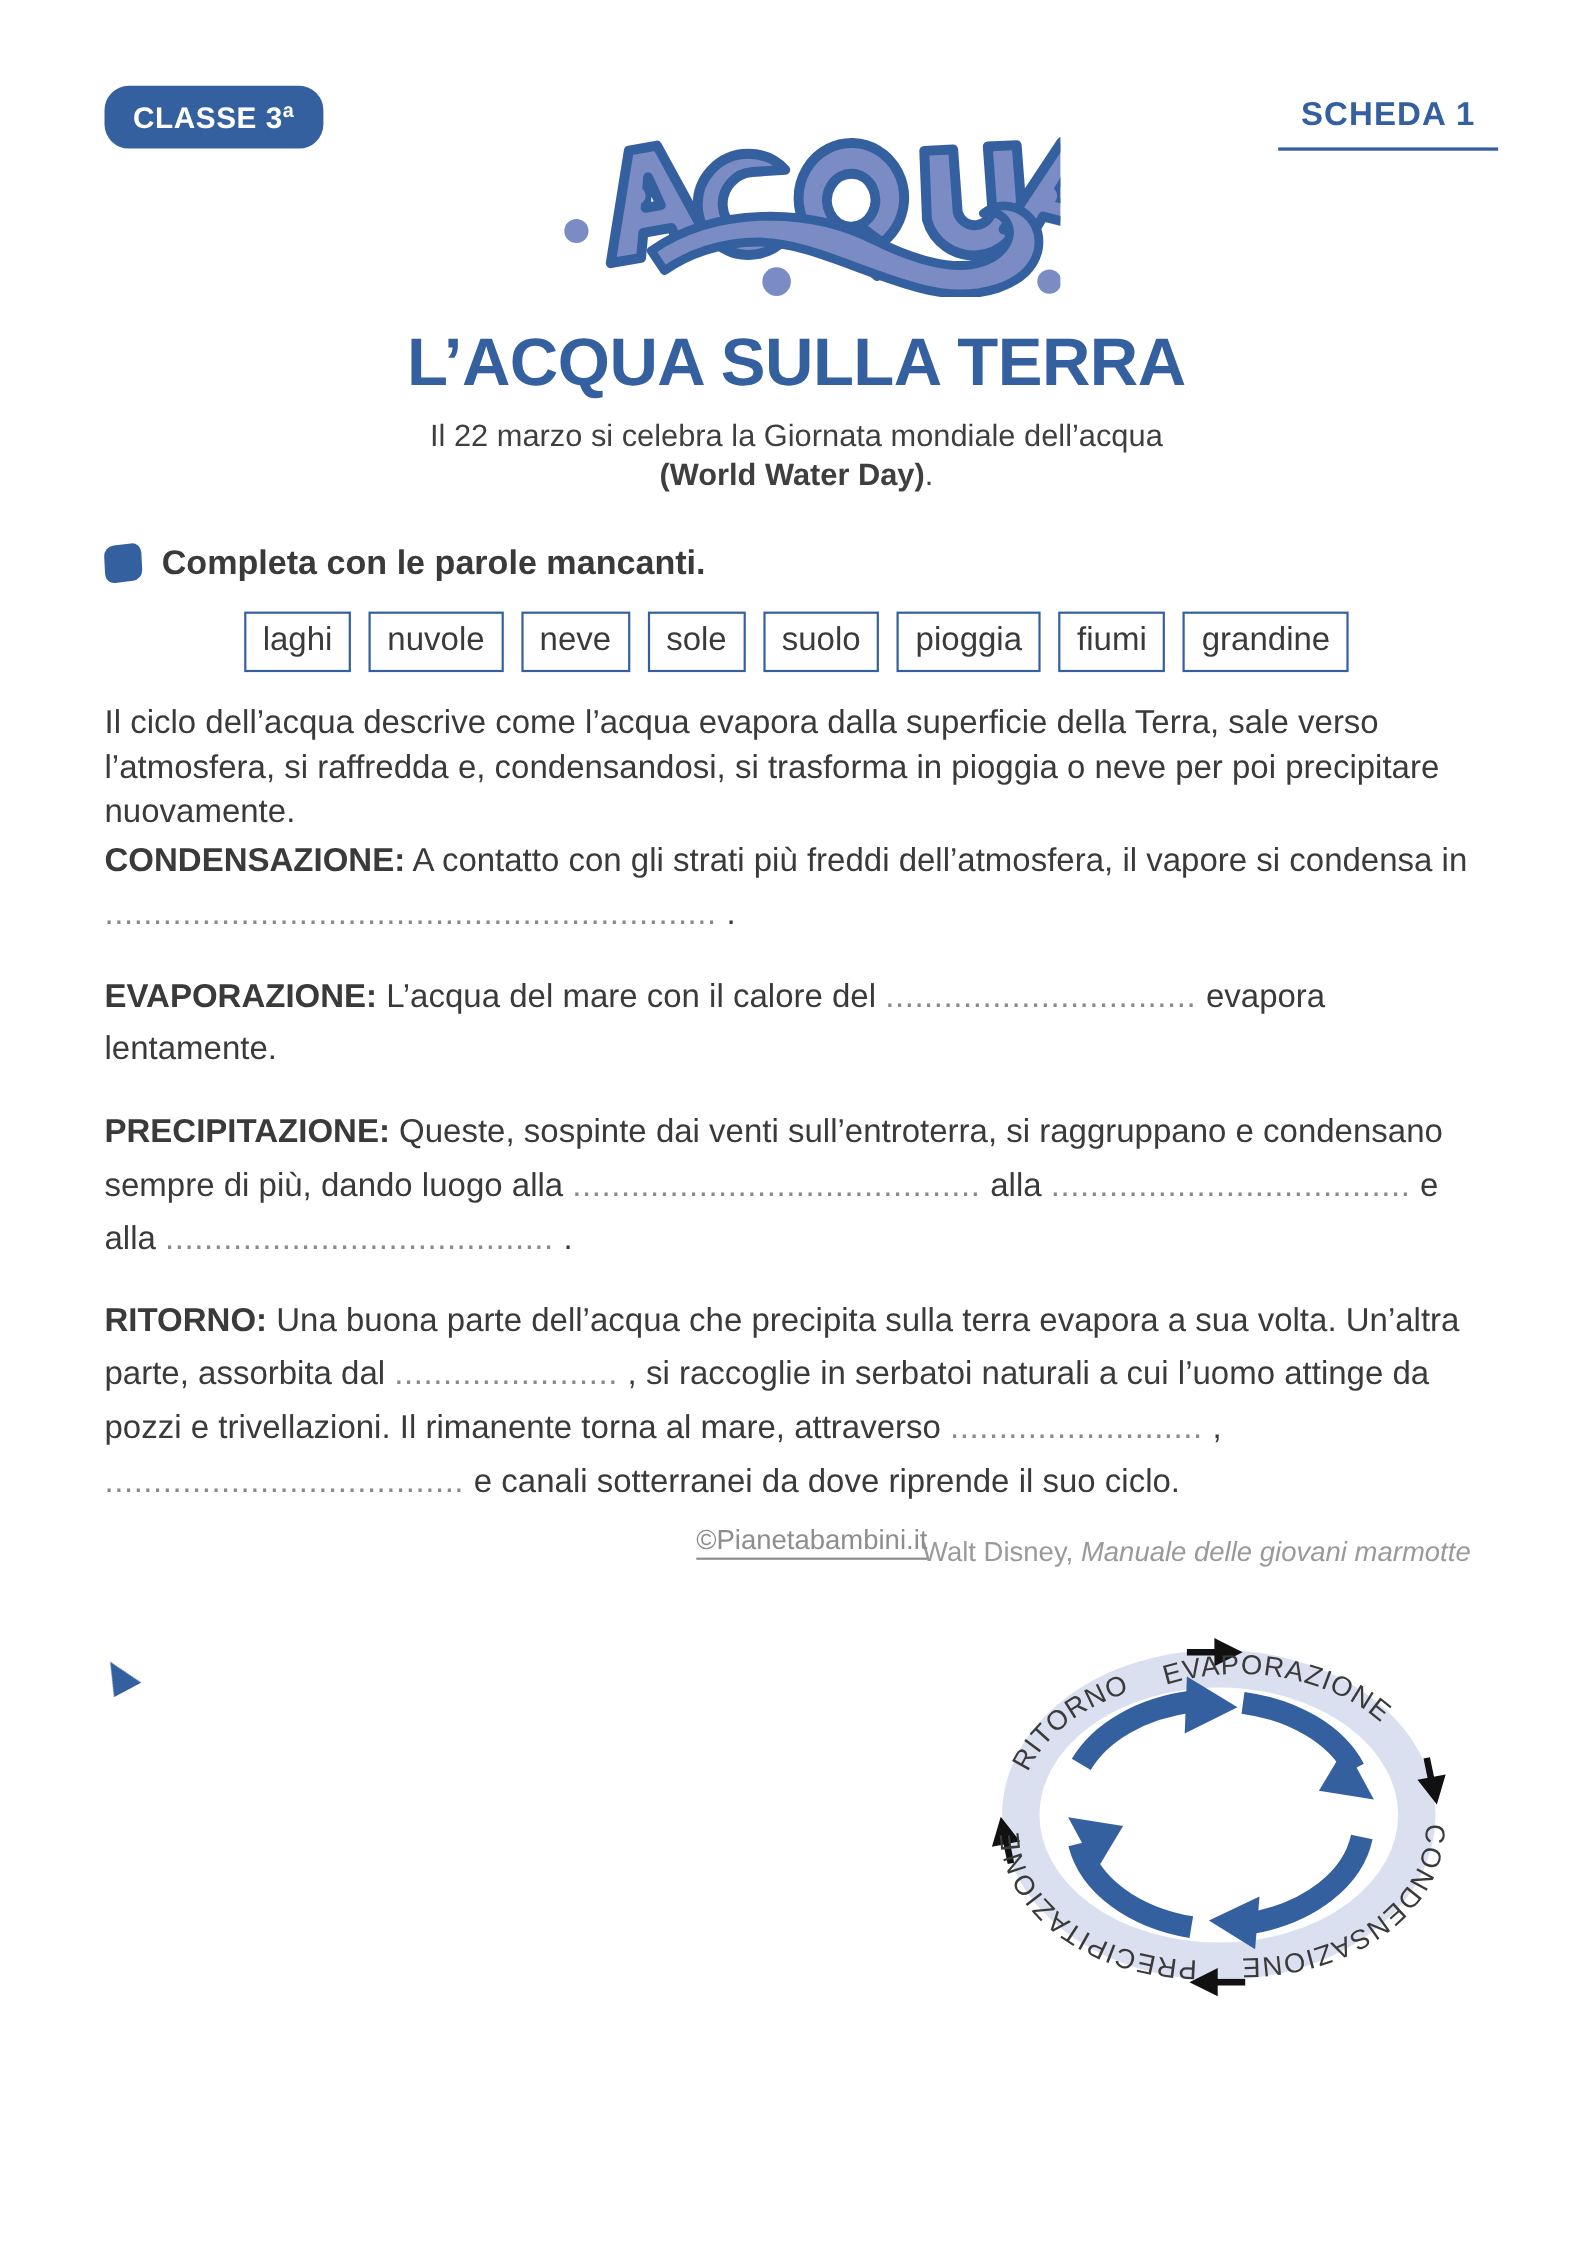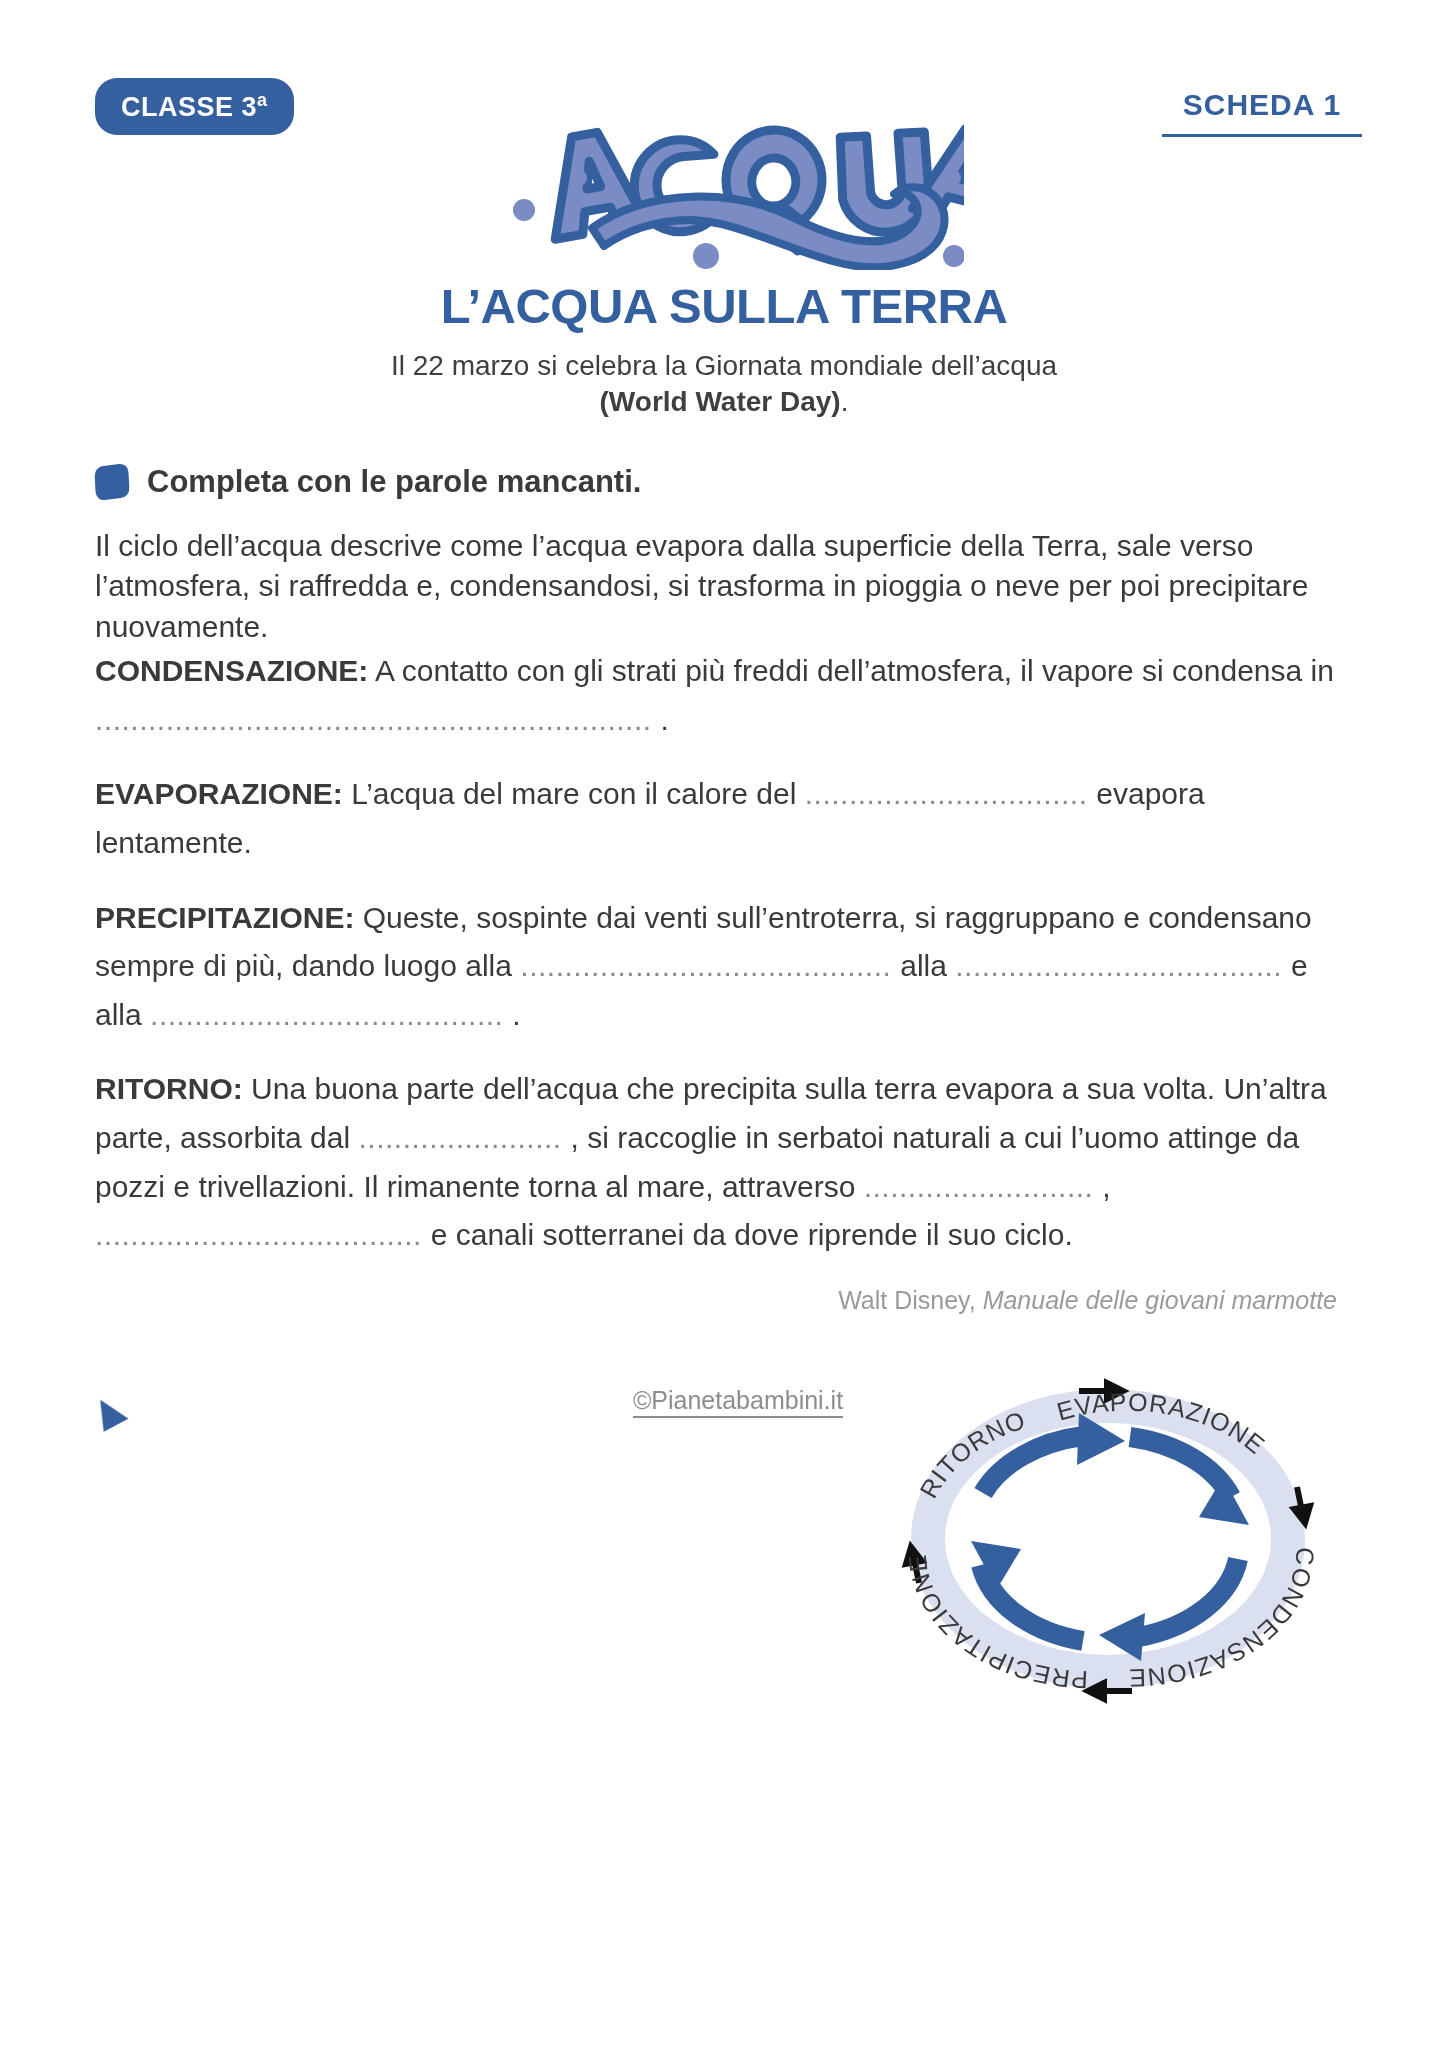--- a/index.html
+++ b/index.html
@@ -27,22 +27,22 @@
     position:absolute; right:86px; top:88px;
     color:#35609f; font-weight:bold; font-size:30px;
     letter-spacing:1px; padding-bottom:12px;
     border-bottom:3px solid #35609f; min-width:200px; text-align:center;
   }
   .logo { position:absolute; left:50%; top:60px; transform:translateX(-50%); }
 
   
   .main-title {
     text-align:center; color:#35609f;
-    font-size:49px; font-weight:bold; letter-spacing:-.5px;
-    margin-top:8px;
+    font-size:61px; font-weight:bold; letter-spacing:-.5px;
+    margin-top:24px;
   }
   .subtitle {
     text-align:center; font-size:28px; color:#3f3f3f;
     margin-top:14px; line-height:1.28;
   }
   .subtitle b { font-weight:bold; }
 
   
   .task-row { display:flex; align-items:center; gap:18px; margin:44px 0 0 95px; }
   .blob-square {
@@ -143,20 +143,30 @@
   <div class="subtitle">
     <span>Il 22 marzo si celebra la Giornata mondiale dell’acqua</span><br>
     <b>(World Water Day)</b><span>.</span>
   </div>
 
   <div class="task-row">
     <div class="blob-square"></div>
     <div class="task-text">Completa con le parole mancanti.</div>
   </div>
 
+  <div class="wordbank" id="wordbank">
+      <div class="word">laghi</div>
+      <div class="word">nuvole</div>
+      <div class="word">neve</div>
+      <div class="word">sole</div>
+      <div class="word">suolo</div>
+      <div class="word">pioggia</div>
+      <div class="word">fiumi</div>
+      <div class="word">grandine</div>
+    </div>
 
   <div class="body-wrap">
     <div class="para">Il ciclo dell’acqua descrive come l’acqua evapora dalla superficie della Terra, sale verso l’atmosfera, si raffredda e, condensandosi, si trasforma in pioggia o neve per poi precipitare nuovamente.</div>
     <div id="steps">
         <div class="para spaced"><b>CONDENSAZIONE:</b><span> A contatto con gli strati più freddi dell’atmosfera, il vapore si condensa in </span><span class="dots"> ............................................................... </span><span> .</span></div>
         <div class="para spaced"><b>EVAPORAZIONE:</b><span> L’acqua del mare con il calore del </span><span class="dots"> ................................ </span><span> evapora lentamente.</span></div>
         <div class="para spaced"><b>PRECIPITAZIONE:</b><span> Queste, sospinte dai venti sull’entroterra, si raggruppano e condensano sempre di più, dando luogo alla </span><span class="dots"> .......................................... </span><span> alla </span><span class="dots"> ..................................... </span><span> e alla </span><span class="dots"> ........................................ </span><span> .</span></div>
         <div class="para spaced"><b>RITORNO:</b><span> Una buona parte dell’acqua che precipita sulla terra evapora a sua volta. Un’altra parte, assorbita dal </span><span class="dots"> ....................... </span><span> , si raccoglie in serbatoi naturali a cui l’uomo attinge da pozzi e trivellazioni. Il rimanente torna al mare, attraverso </span><span class="dots"> .......................... </span><span>, </span><span class="dots"> ..................................... </span><span> e canali sotterranei da dove riprende il suo ciclo.</span></div>
       </div>
     <div class="credit">

